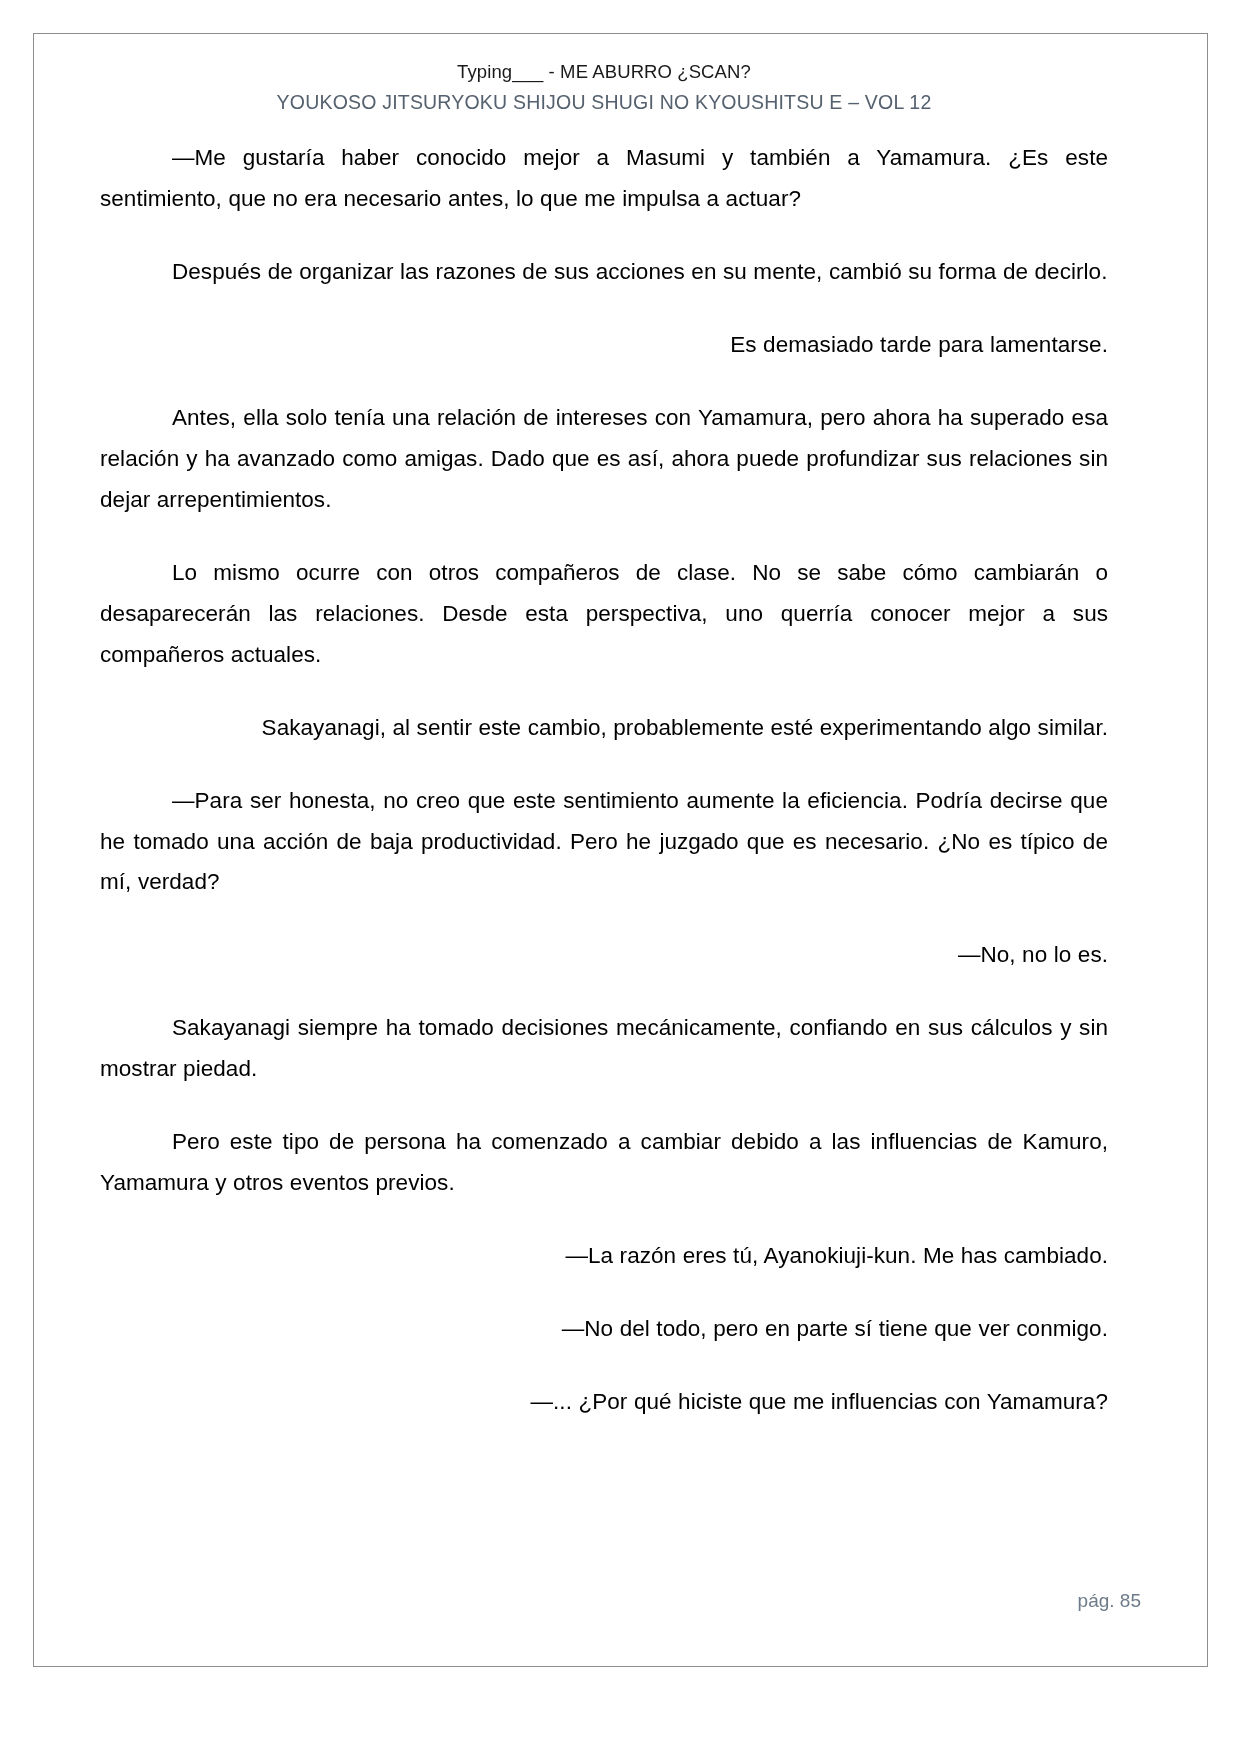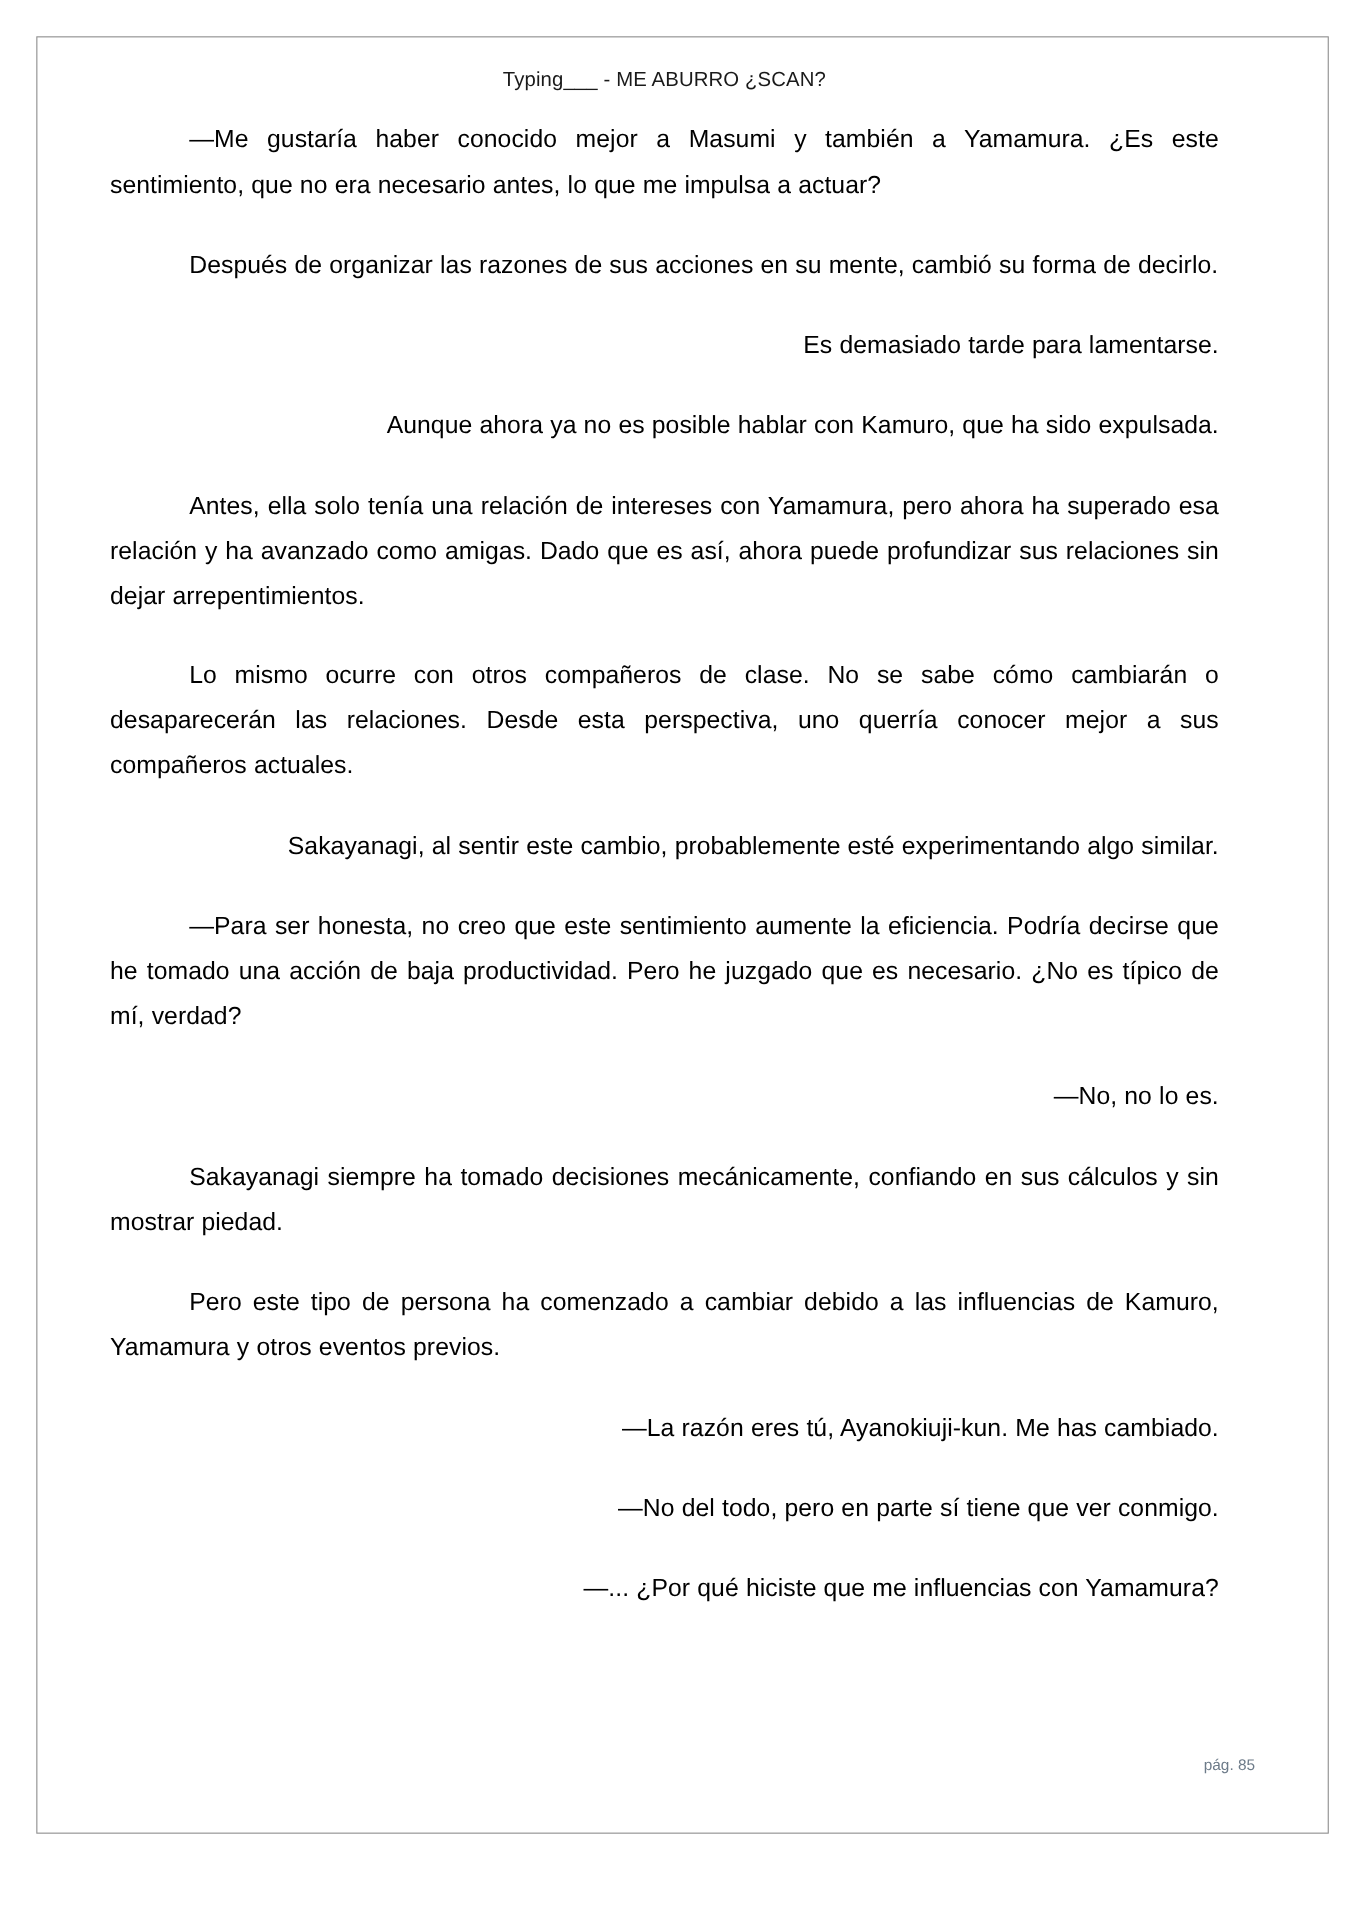--- a/index.html
+++ b/index.html
@@ -70,43 +70,43 @@
     word-spacing: 0.2px;
   }
   
   p.para.short {
     text-align: right;
   }
   .footer {
     position: absolute;
     right: 100px;
     bottom: 88px;
-    font-size: 14px;
+    font-size: 19px;
     color: #6d7b89;
     text-align: right;
   }
 </style>
 </head>
 <body>
 
 <div class="page">
 
   <div class="page-border"></div>
 
   <div class="content">
 
     <header class="doc-header">
       <div class="header-line-1">Typing___ - ME ABURRO ¿SCAN?</div>
+      <div class="header-line-2">YOUKOSO JITSURYOKU SHIJOU SHUGI NO KYOUSHITSU E – VOL 12</div>
     </header>
 
     <section class="body-text">
       <p class="para">—Me gustaría haber conocido mejor a Masumi y también a Yamamura. ¿Es este sentimiento, que no era necesario antes, lo que me impulsa a actuar?</p>
       <p class="para">Después de organizar las razones de sus acciones en su mente, cambió su forma de decirlo.</p>
       <p class="para short">Es demasiado tarde para lamentarse.</p>
-      <p class="para short">Aunque ahora ya no es posible hablar con Kamuro, que ha sido expulsada.</p>
       <p class="para">Antes, ella solo tenía una relación de intereses con Yamamura, pero ahora ha superado esa relación y ha avanzado como amigas. Dado que es así, ahora puede profundizar sus relaciones sin dejar arrepentimientos.</p>
       <p class="para">Lo mismo ocurre con otros compañeros de clase. No se sabe cómo cambiarán o desaparecerán las relaciones. Desde esta perspectiva, uno querría conocer mejor a sus compañeros actuales.</p>
       <p class="para short">Sakayanagi, al sentir este cambio, probablemente esté experimentando algo similar.</p>
       <p class="para">—Para ser honesta, no creo que este sentimiento aumente la eficiencia. Podría decirse que he tomado una acción de baja productividad. Pero he juzgado que es necesario. ¿No es típico de mí, verdad?</p>
       <p class="para short">—No, no lo es.</p>
       <p class="para">Sakayanagi siempre ha tomado decisiones mecánicamente, confiando en sus cálculos y sin mostrar piedad.</p>
       <p class="para">Pero este tipo de persona ha comenzado a cambiar debido a las influencias de Kamuro, Yamamura y otros eventos previos.</p>
       <p class="para short">—La razón eres tú, Ayanokiuji-kun. Me has cambiado.</p>
       <p class="para short">—No del todo, pero en parte sí tiene que ver conmigo.</p>
       <p class="para short">—... ¿Por qué hiciste que me influencias con Yamamura?</p>

